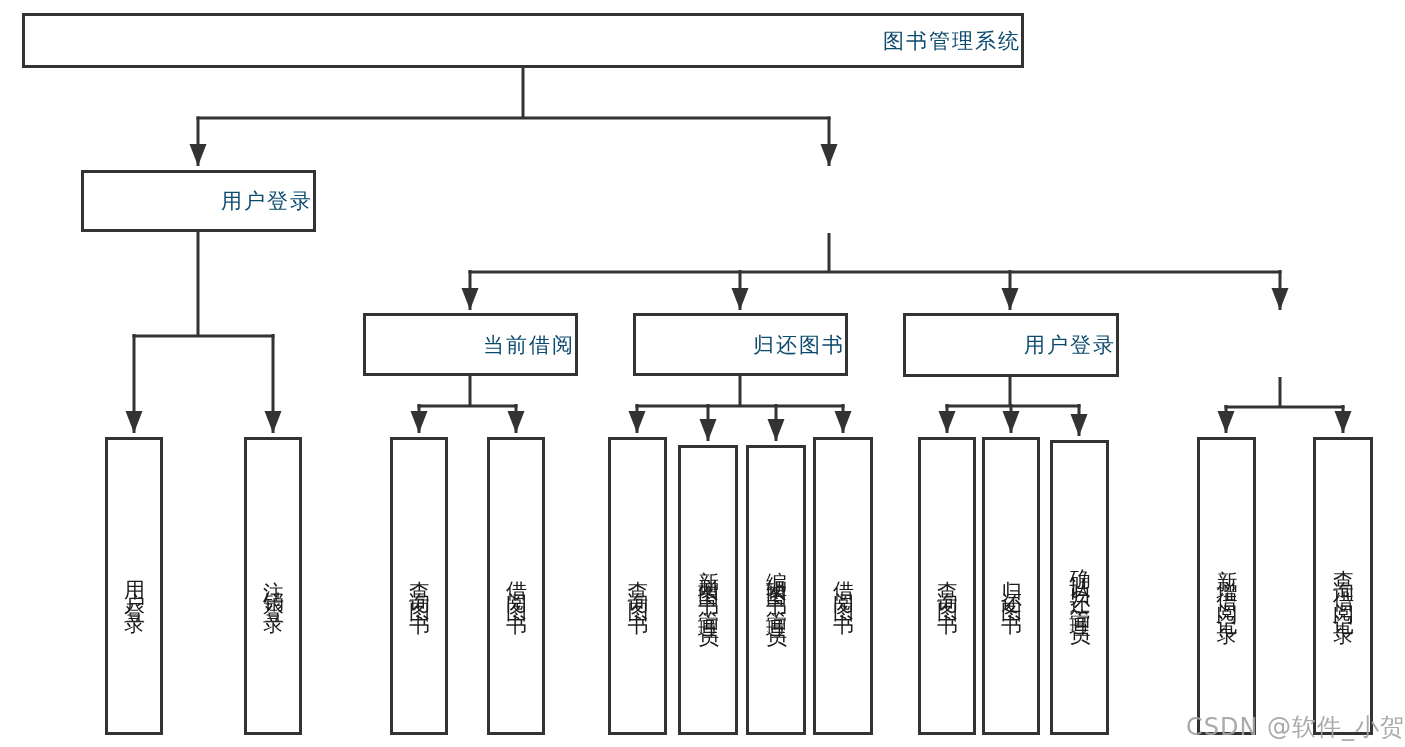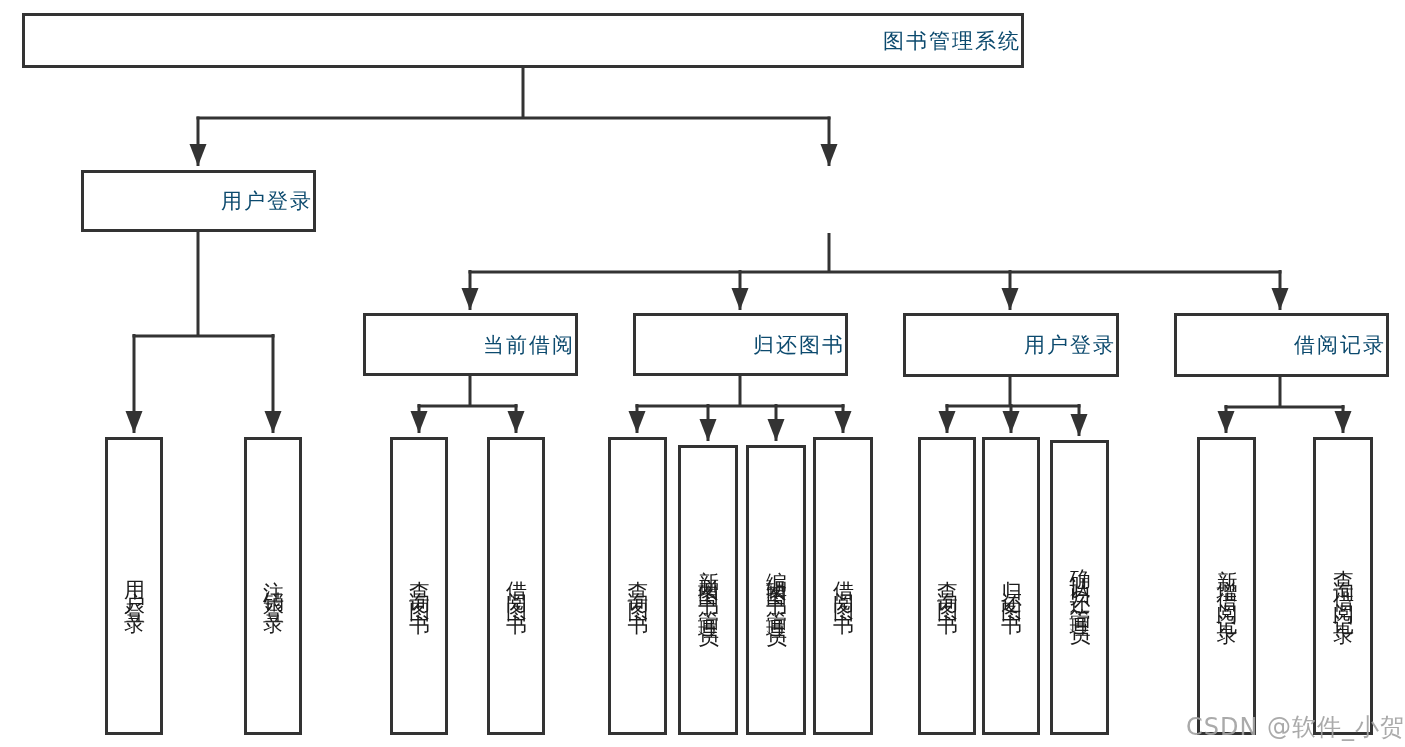--- a/index.html
+++ b/index.html
@@ -130,23 +130,20 @@
 
   <div class="node" style="left:363px; top:313px; width:215px; height:63px;">
     <span>当前借阅</span>
   </div>
   <div class="node" style="left:633px; top:313px; width:215px; height:63px;">
     <span>归还图书</span>
   </div>
   <div class="node" style="left:903px; top:313px; width:216px; height:64px;">
     <span>用户登录</span>
   </div>
-  <div class="node" style="left:1174px; top:313px; width:215px; height:64px;">
-    <span>借阅记录</span>
-  </div>
 
   <div class="vnode" style="left:105px; top:437px; width:58px; height:298px;">
     <span class="vtext">用户登录</span>
   </div>
   <div class="vnode" style="left:244px; top:437px; width:58px; height:298px;">
     <span class="vtext">注销登录</span>
   </div>
 
   <div class="vnode" style="left:390px; top:437px; width:58px; height:298px;">
     <span class="vtext">查询图书</span>

